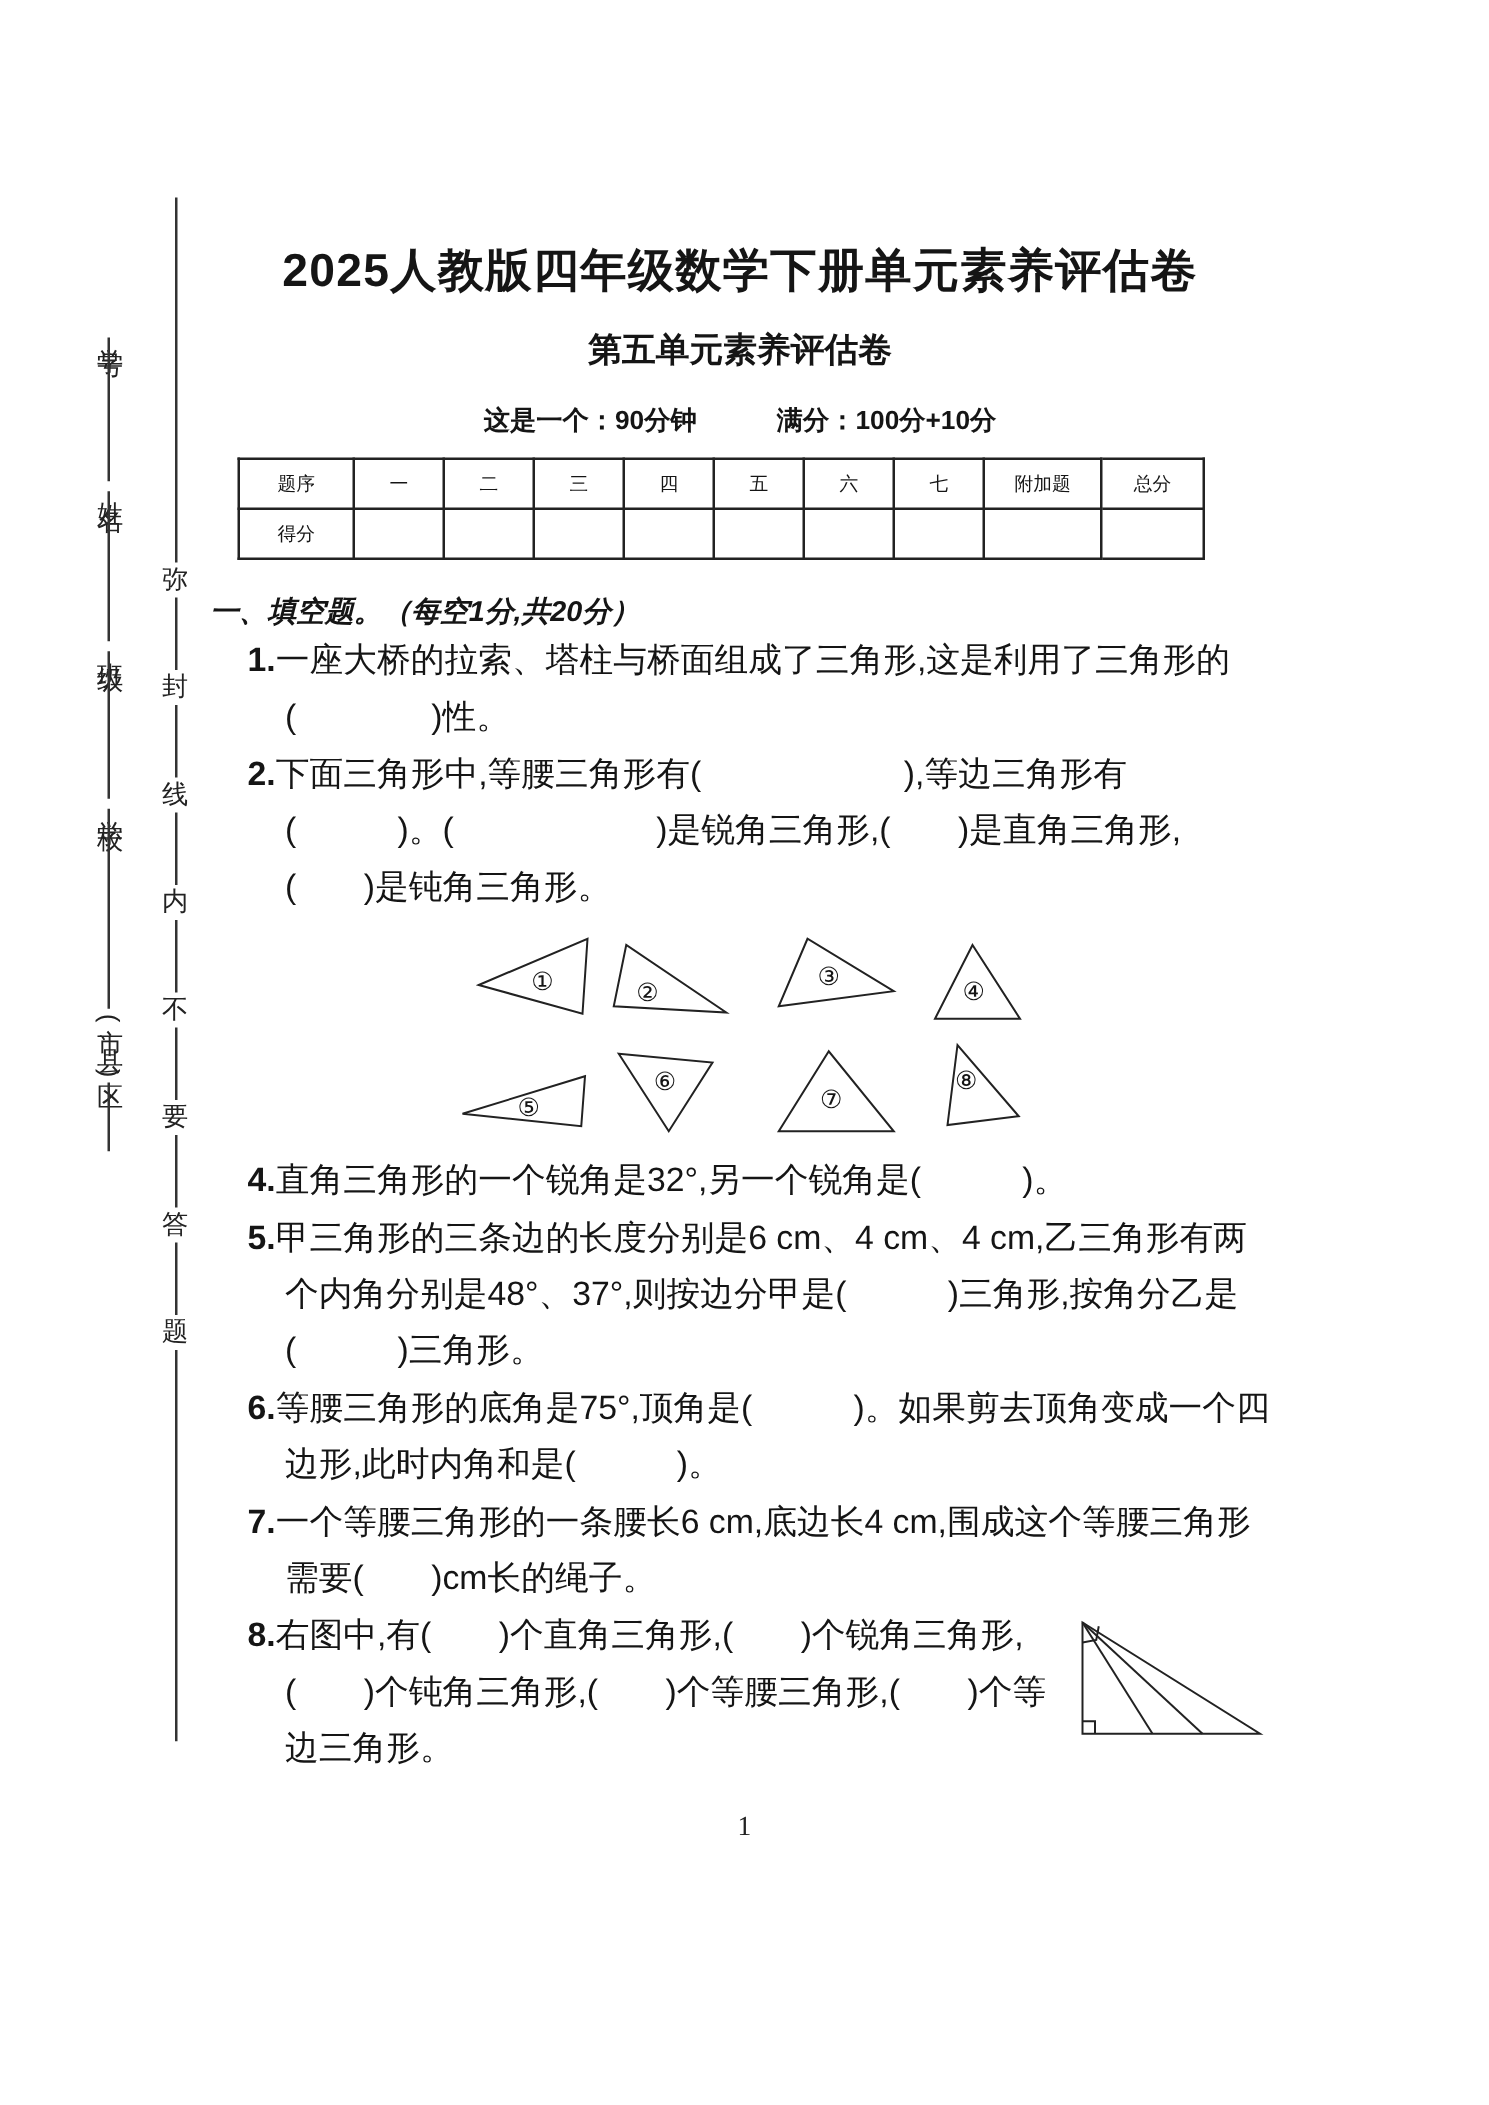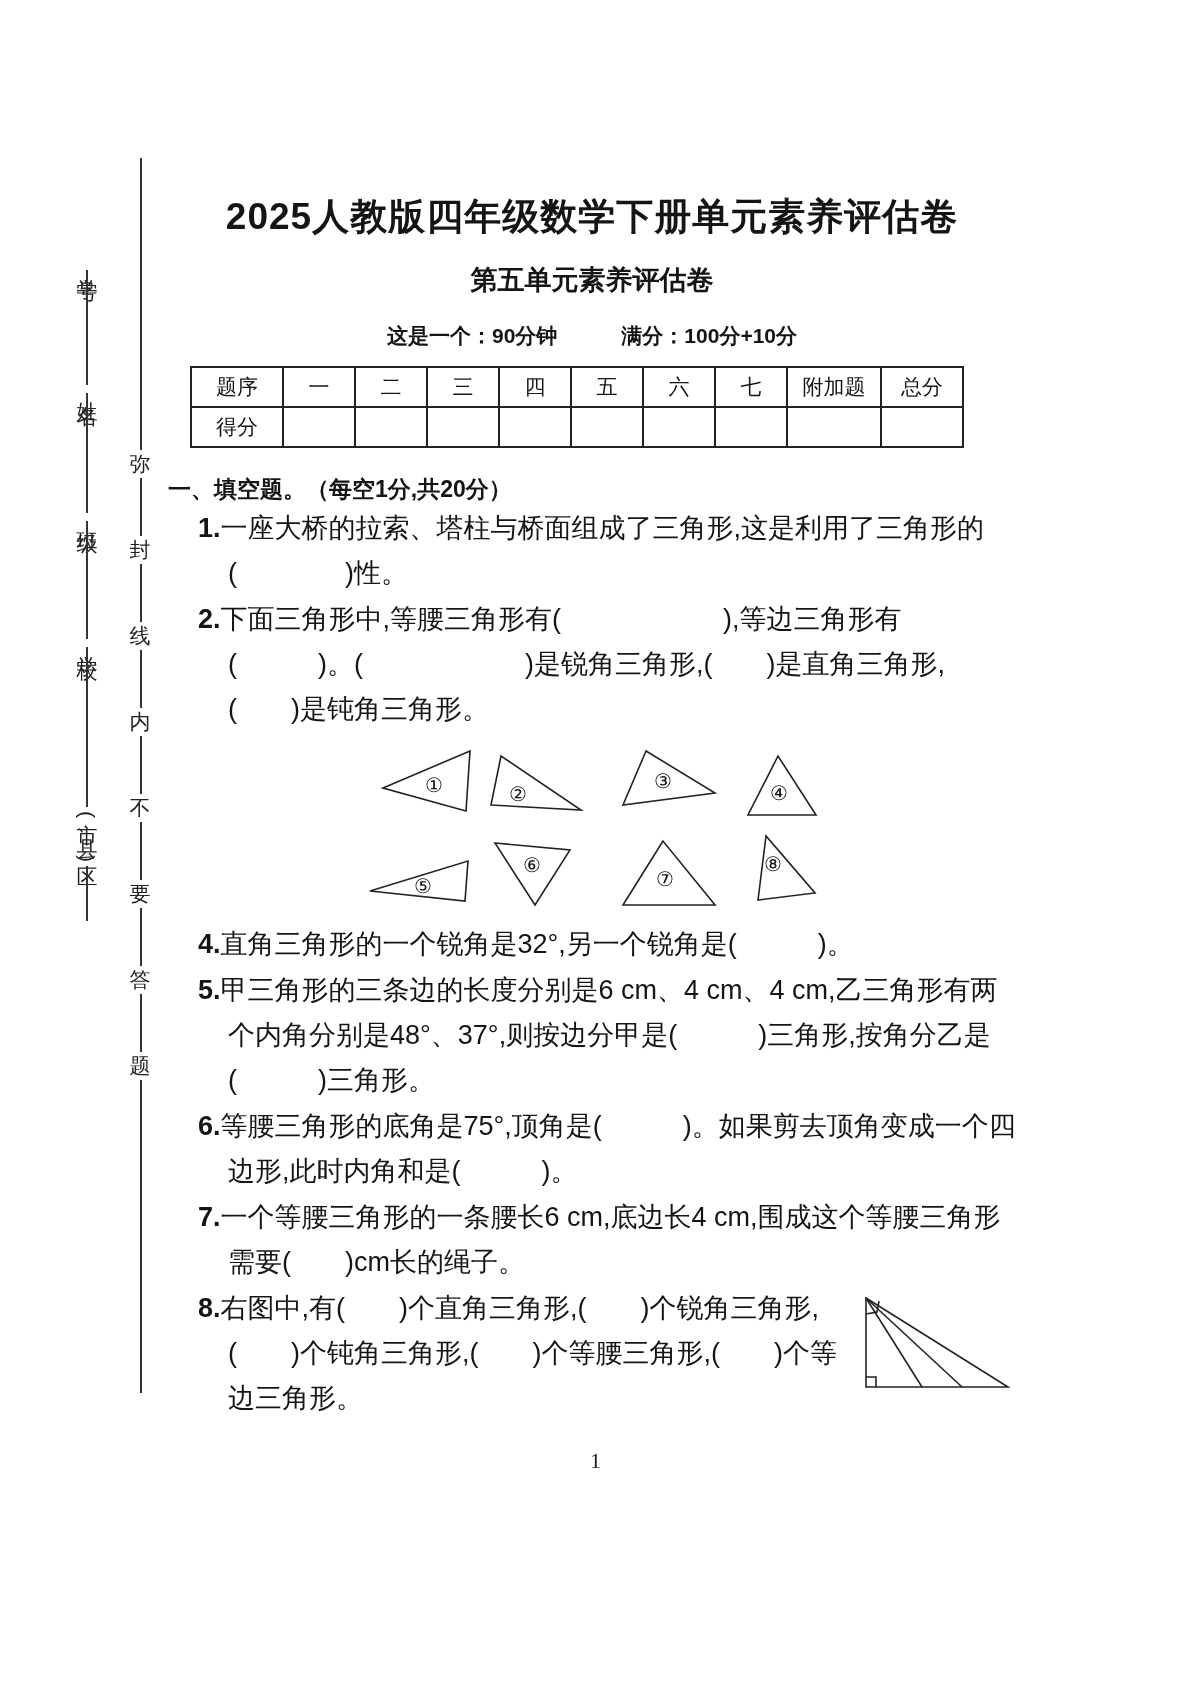--- a/index.html
+++ b/index.html
@@ -57,27 +57,27 @@
     font-size:21px; font-weight:bold;
   }
   .info-line .gap { display:inline-block; width:64px; }
 
   table.score-table {
     border-collapse:collapse; margin:16px 0 0 22px; table-layout:fixed;
     width:774px;
   }
   table.score-table td {
     border:2px solid #222; height:40px; text-align:center;
-    font-size:21px; padding:0 2px;
+    font-size:15px; padding:0 2px;
   }
   td.c-first { width:92px; } td.c-num { width:72px; }
   td.c-extra { width:94px; } td.c-total { width:82px; }
 
   .section-title {
-    margin-top:26px; font-size:23px; font-weight:bold;
+    margin-top:26px; font-size:23px; font-weight:bold;font-style:italic;
   }
 
   .question {
     font-size:27px; line-height:45px;
     padding-left:60px; text-indent:-30px;
     margin-top:1px;
   }
   .qnum { font-weight:bold; }
 
   .fig-triangles { margin:6px 0 2px 200px; text-indent:0; }

